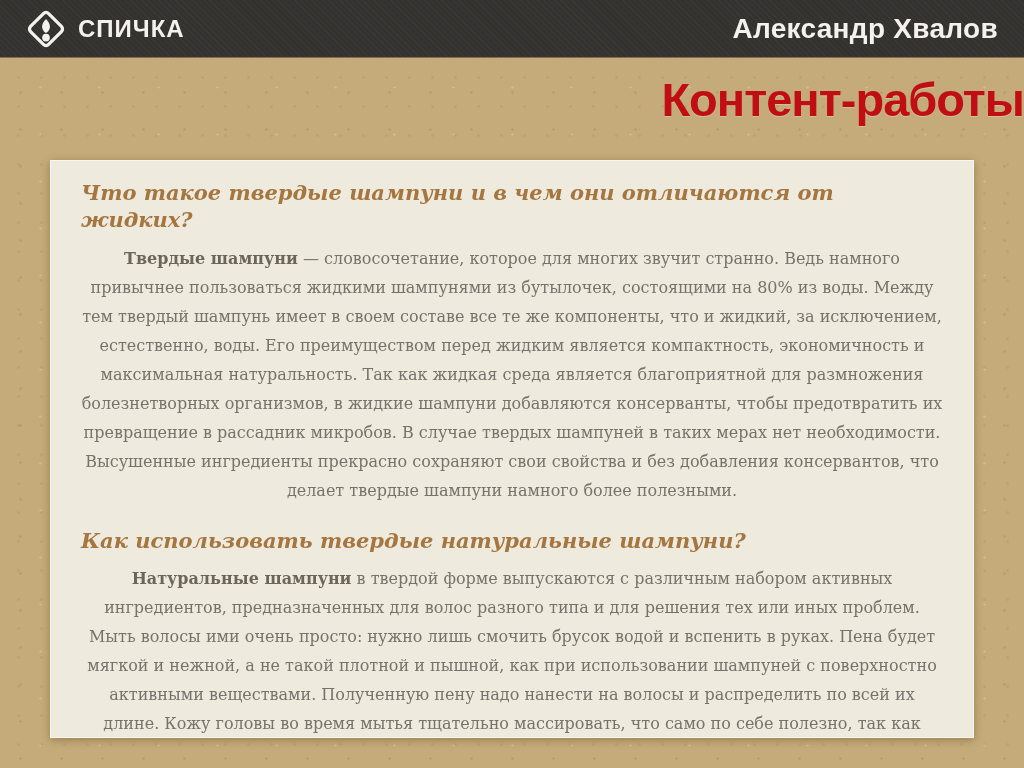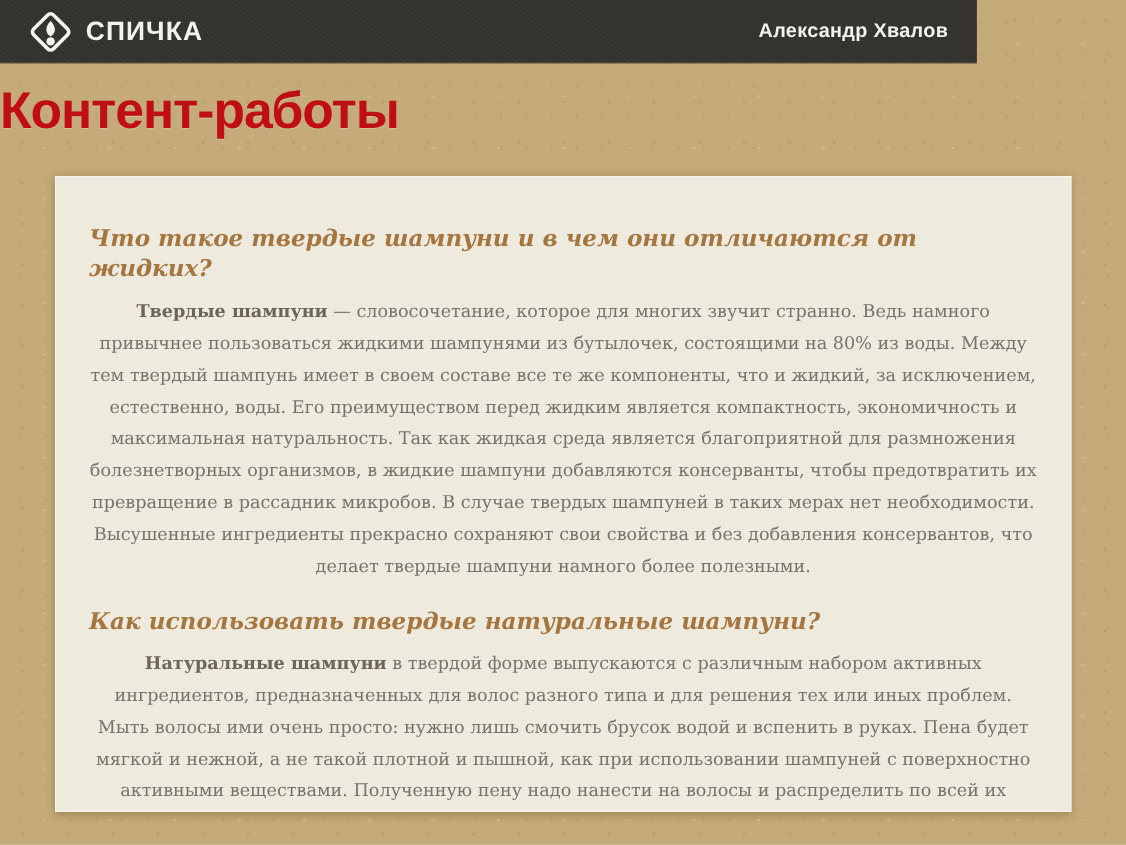--- a/index.html
+++ b/index.html
@@ -10,58 +10,58 @@
     background-image:
       radial-gradient(rgba(110,84,38,0.16) 1px, transparent 1.6px),
       radial-gradient(rgba(255,250,235,0.20) 1px, transparent 1.6px),
       radial-gradient(rgba(110,84,38,0.10) 1px, transparent 1.6px);
     background-size:41px 37px, 59px 47px, 23px 29px;
     background-position:0 0, 11px 17px, 7px 5px;
   }
 
   
   .topbar{
-    position:absolute;left:0;top:0;width:888px;height:57px;
+    position:absolute;left:0;top:0;width:1024px;height:57px;
     background-color:#34322f;
     background-image:repeating-linear-gradient(45deg,
       rgba(255,255,255,0.03) 0 1px, transparent 1px 4px);
     box-shadow:0 1px 0 rgba(0,0,0,0.35);
     display:flex;align-items:center;justify-content:space-between;
     box-sizing:border-box;padding:0 26px;
   }
   .brand{display:flex;align-items:center;gap:12px;}
   .brand svg{display:block;}
   .brand-text{
     color:#f4f2ee;font-size:24px;font-weight:bold;letter-spacing:1px;
   }
   .author{
-    color:#f4f2ee;font-size:18px;font-weight:bold;letter-spacing:0.3px;
+    color:#f4f2ee;font-size:28px;font-weight:bold;letter-spacing:0.3px;
   }
 
   
   .slide-title{
     position:absolute;left:0;top:72px;width:1024px;
-    text-align:left;
+    text-align:right;
     color:#c00f14;
     font-size:47px;font-weight:bold;letter-spacing:-1px;
     text-shadow:0 1px 0 rgba(255,255,255,0.25);
   }
 
   
   .card{
     position:absolute;left:50px;top:160px;width:924px;height:578px;
     box-sizing:border-box;
     background:#eeeade;
     border:1px solid #f8f6ee;
     box-shadow:0 2px 8px rgba(70,50,15,0.35);
     padding:18px 30px 20px 30px;
     overflow:hidden;
   }
   .card h2{
-    margin:24px 0 10px 0;
+    margin:0 0 10px 0;
     font-family:"DejaVu Serif","Liberation Serif",serif;
     font-style:italic;font-weight:bold;
     font-size:21px;line-height:1.3;
     color:#a5763f;
   }
   .card h2.second{margin-top:22px;}
   .card p{
     margin:0 0 15px 0;
     font-family:"DejaVu Serif","Liberation Serif",serif;
     font-size:16px;line-height:29px;

